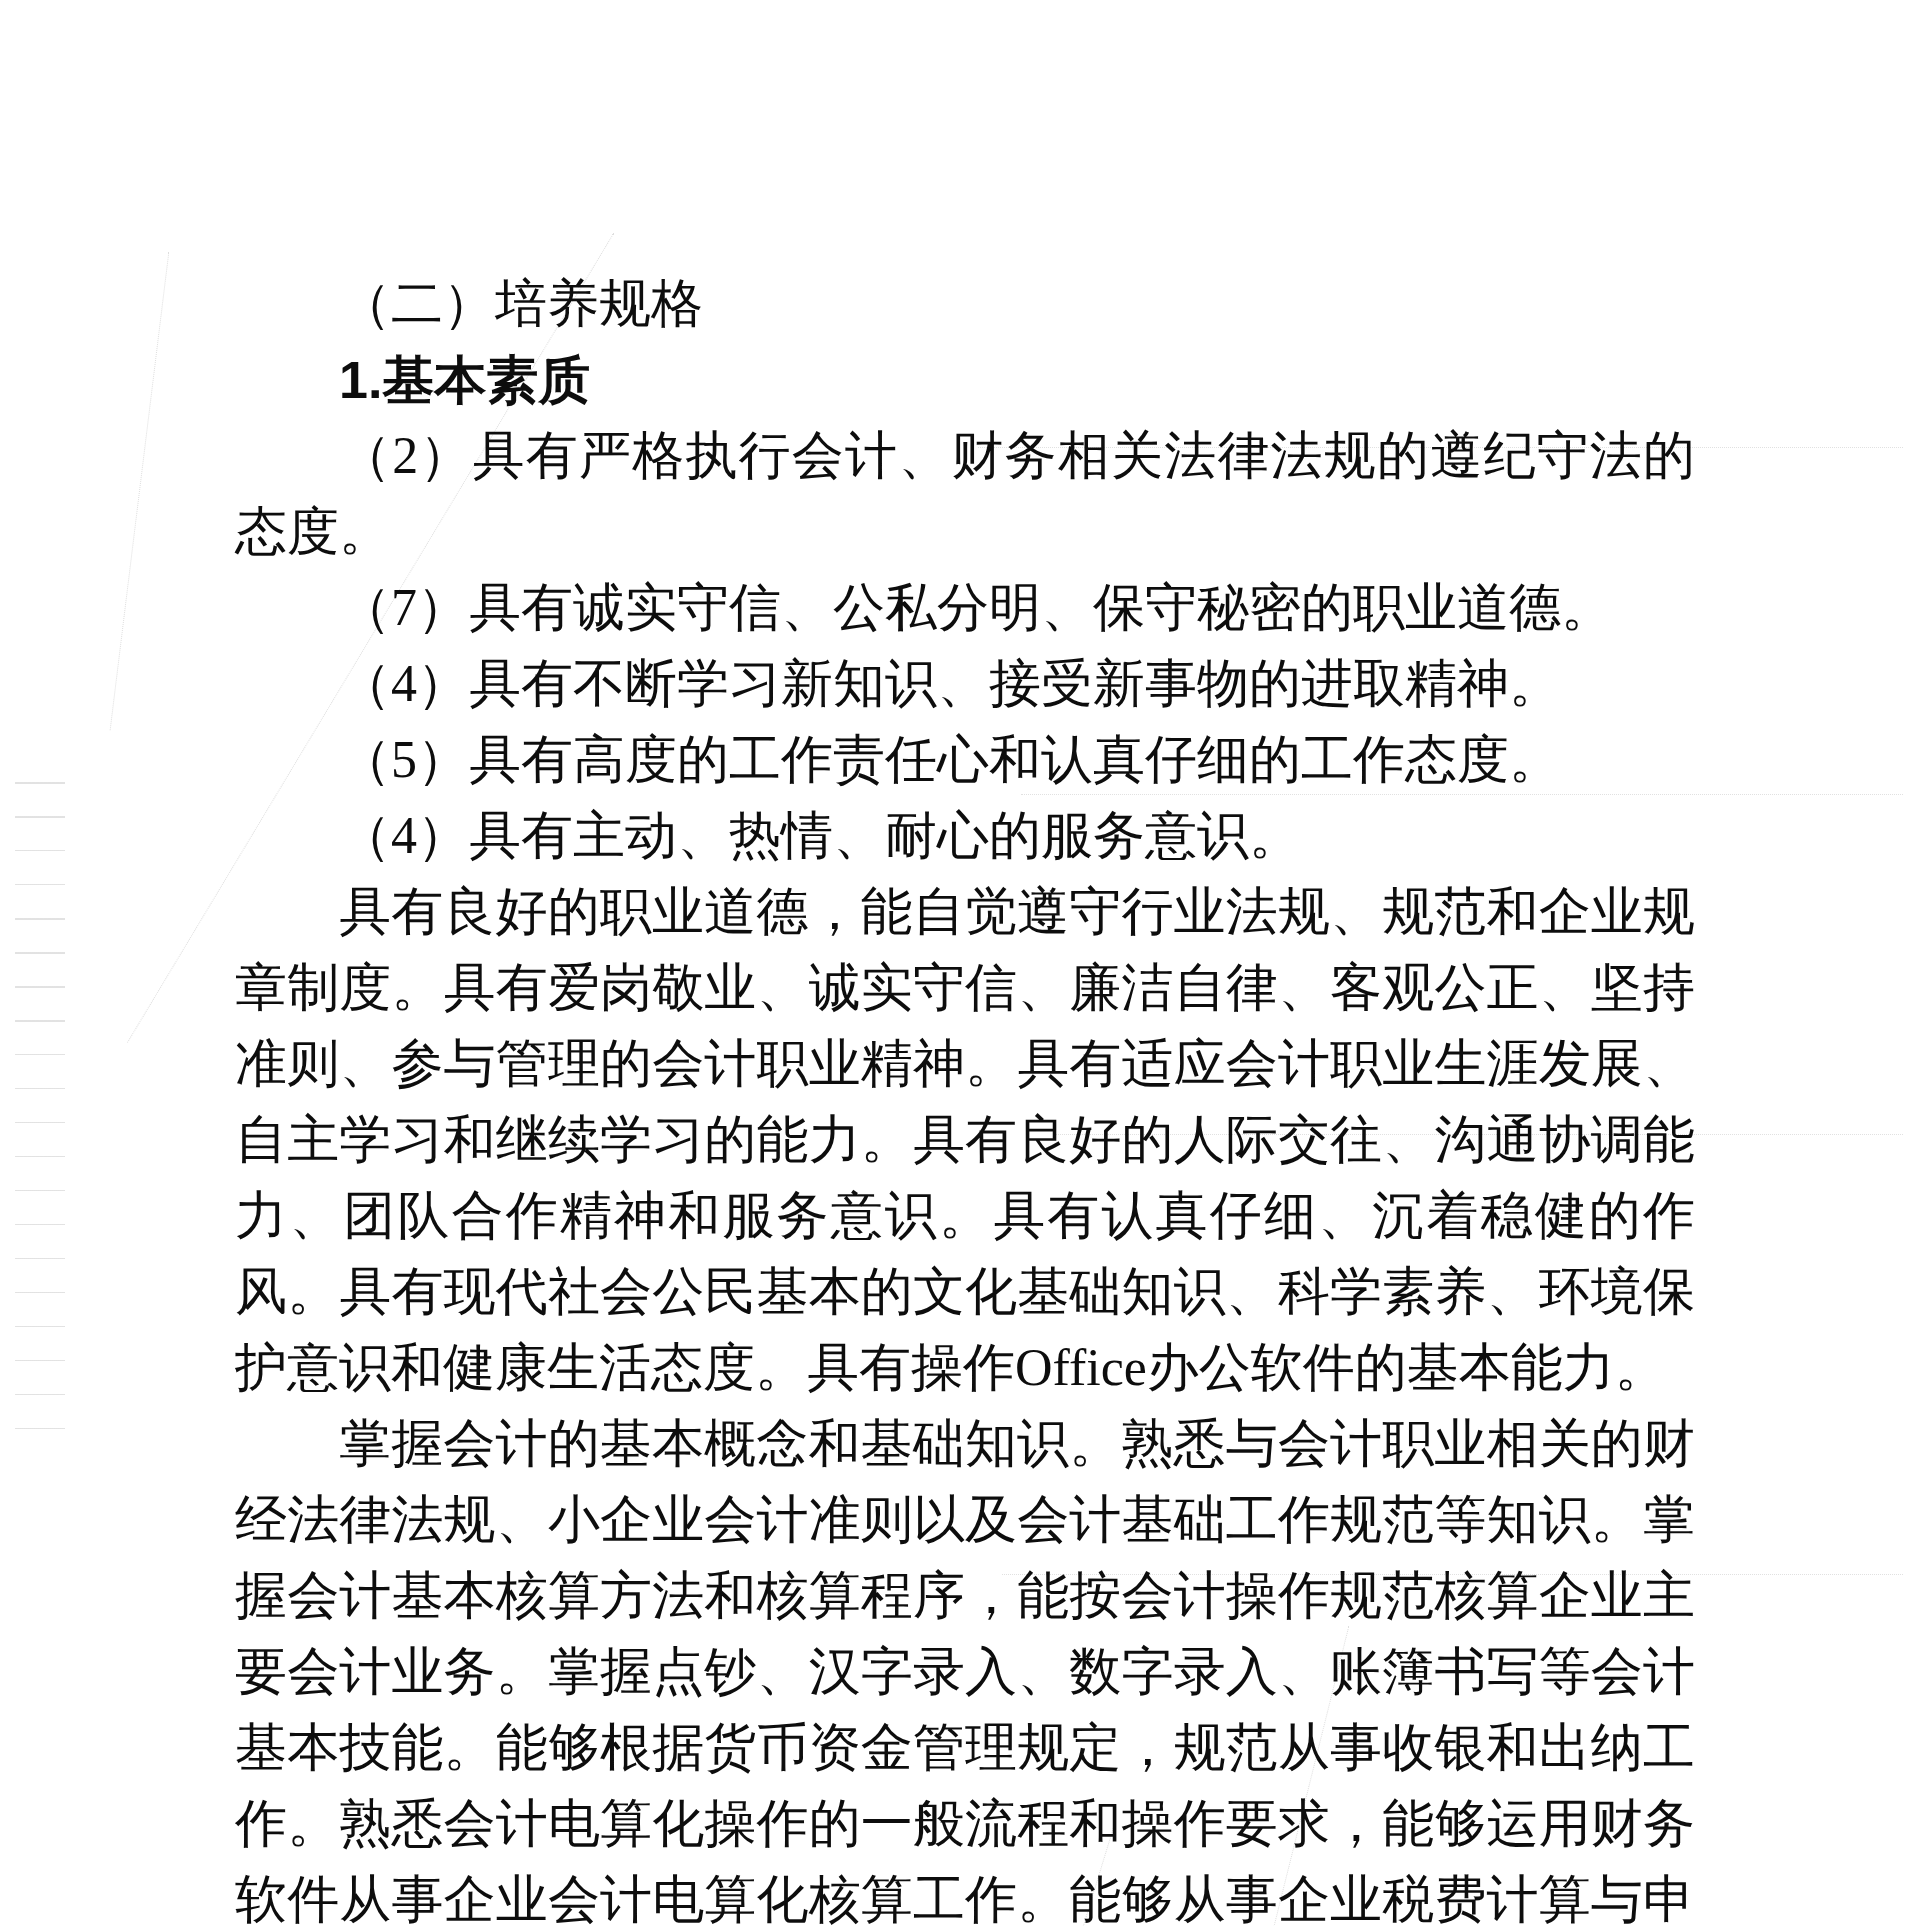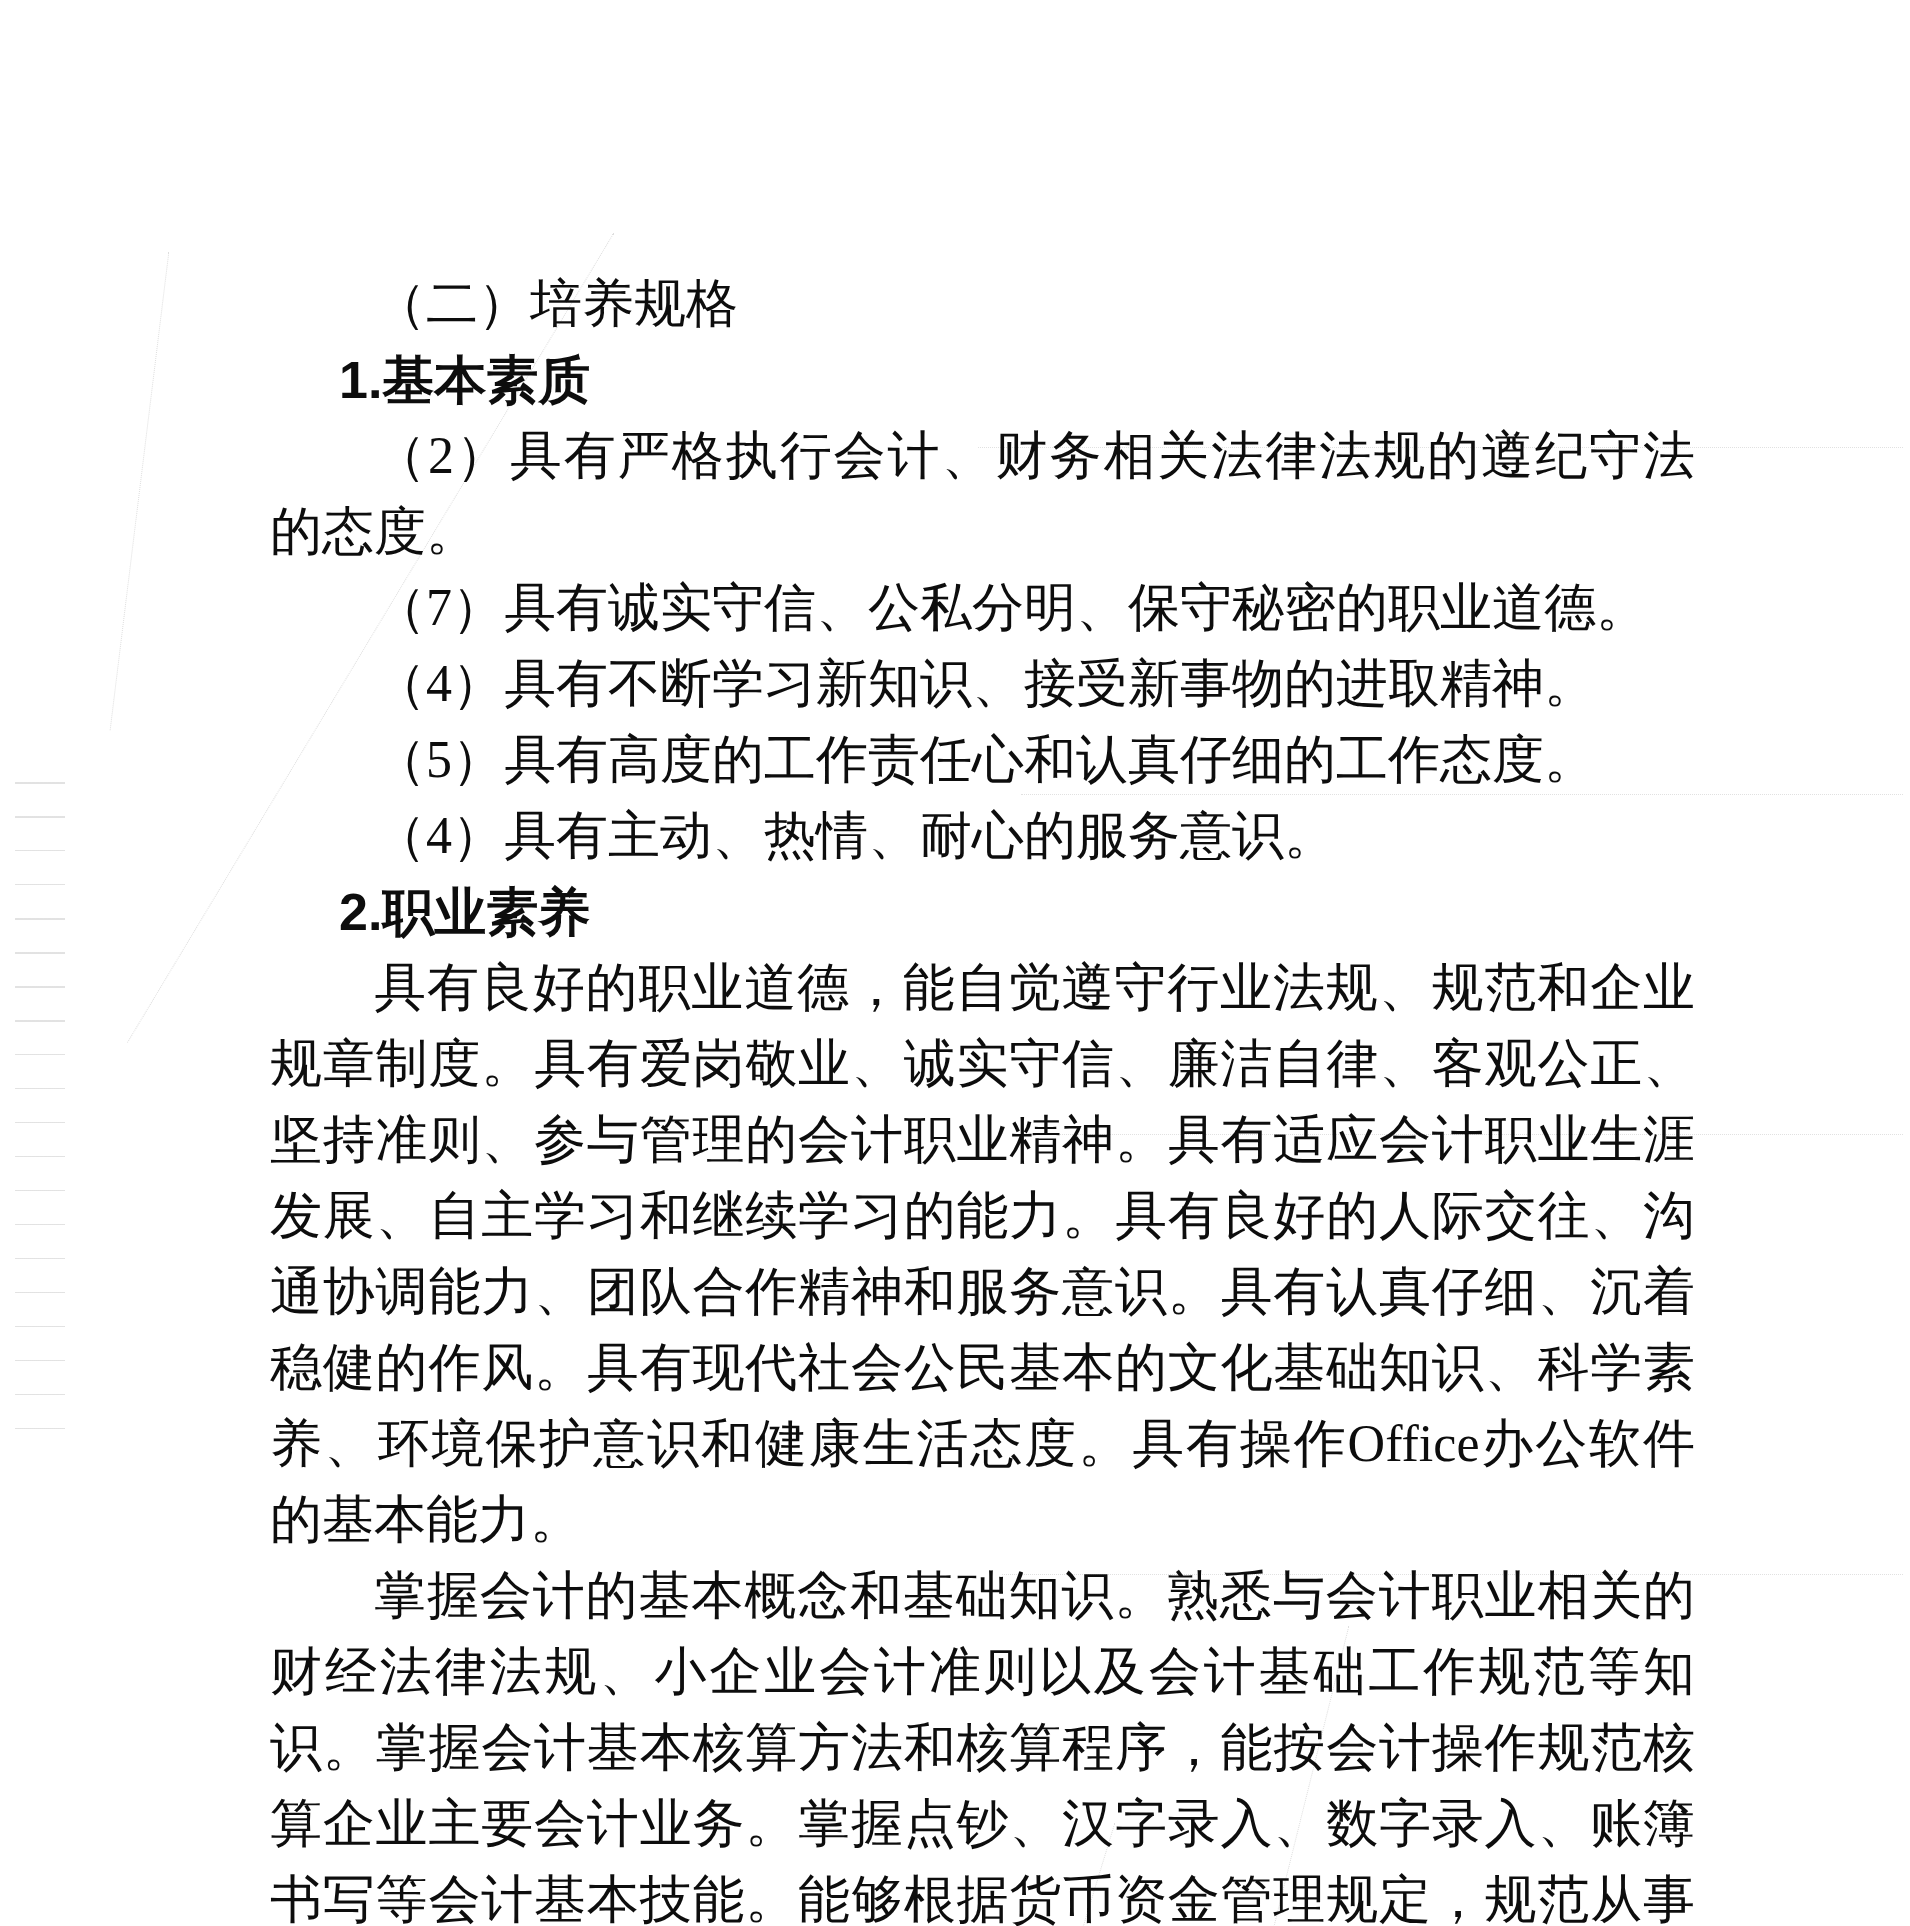--- a/index.html
+++ b/index.html
@@ -21,21 +21,20 @@
     width: 1460px;
     font-size: 52px;
     line-height: 76px;
     color: #0d0d0d;
     text-align: justify;
   }
   .para {
     text-indent: 2em;
     font-family: "Liberation Serif", "DejaVu Serif", serif;
     font-weight: 400;
-    margin-left: 35px;
   }
   .head {
     text-indent: 2em;
     font-family: "Liberation Sans", "DejaVu Sans", sans-serif;
     font-weight: 700;
   }
   
   .art { position: absolute; pointer-events: none; }
   .vline { width: 0; border-left: 1.2px dotted #8a8a8a; opacity: 0.28; }
   .hline { height: 0; border-top: 1.2px dotted #8a8a8a; opacity: 0.25; }
@@ -75,20 +74,19 @@
   <div class="art dashcol c1"></div>
 
   <div class="content">
     <p class="para">（二）培养规格</p>
     <p class="head">1.基本素质</p>
     <p class="para">（2）具有严格执行会计、财务相关法律法规的遵纪守法的态度。</p>
     <p class="para">（7）具有诚实守信、公私分明、保守秘密的职业道德。</p>
     <p class="para">（4）具有不断学习新知识、接受新事物的进取精神。</p>
     <p class="para">（5）具有高度的工作责任心和认真仔细的工作态度。</p>
     <p class="para">（4）具有主动、热情、耐心的服务意识。</p>
-    <p class="head">2.职业素养</p>
     <p class="para">具有良好的职业道德，能自觉遵守行业法规、规范和企业规章制度。具有爱岗敬业、诚实守信、廉洁自律、客观公正、坚持准则、参与管理的会计职业精神。具有适应会计职业生涯发展、自主学习和继续学习的能力。具有良好的人际交往、沟通协调能力、团队合作精神和服务意识。具有认真仔细、沉着稳健的作风。具有现代社会公民基本的文化基础知识、科学素养、环境保护意识和健康生活态度。具有操作Office办公软件的基本能力。</p>
     <p class="para">掌握会计的基本概念和基础知识。熟悉与会计职业相关的财经法律法规、小企业会计准则以及会计基础工作规范等知识。掌握会计基本核算方法和核算程序，能按会计操作规范核算企业主要会计业务。掌握点钞、汉字录入、数字录入、账簿书写等会计基本技能。能够根据货币资金管理规定，规范从事收银和出纳工作。熟悉会计电算化操作的一般流程和操作要求，能够运用财务软件从事企业会计电算化核算工作。能够从事企业税费计算与申报工作。专业技能包括企业会计技能和会计服务技能</p>
 
   </div>
 
 </div>
 
 
 </body></html>

